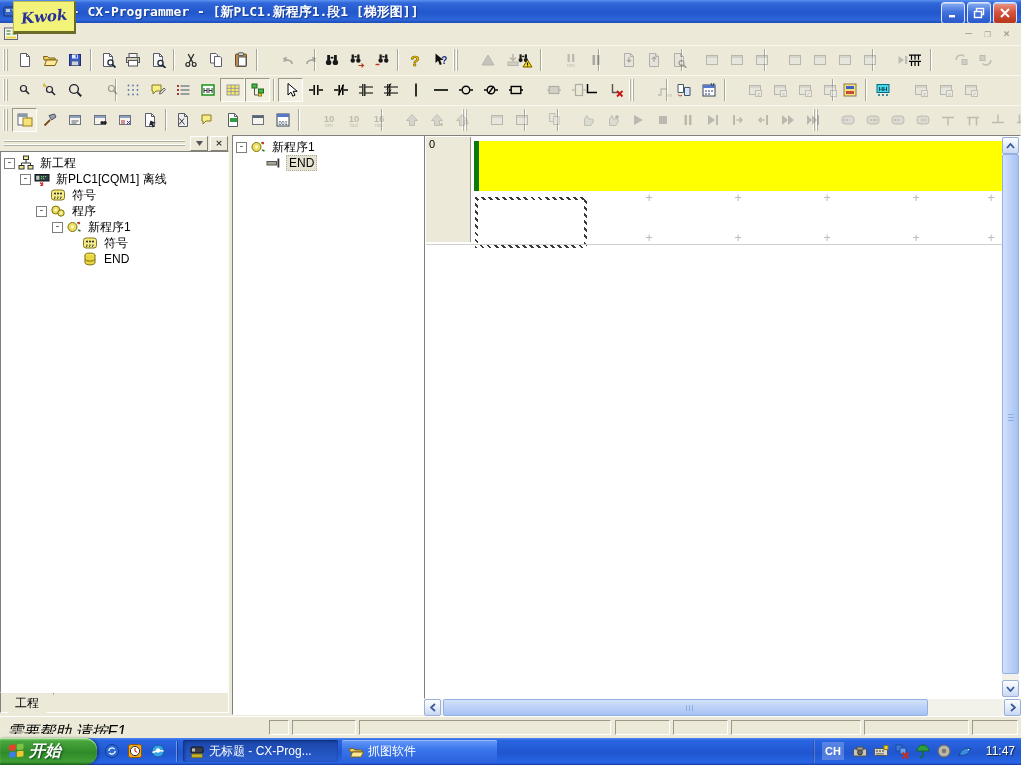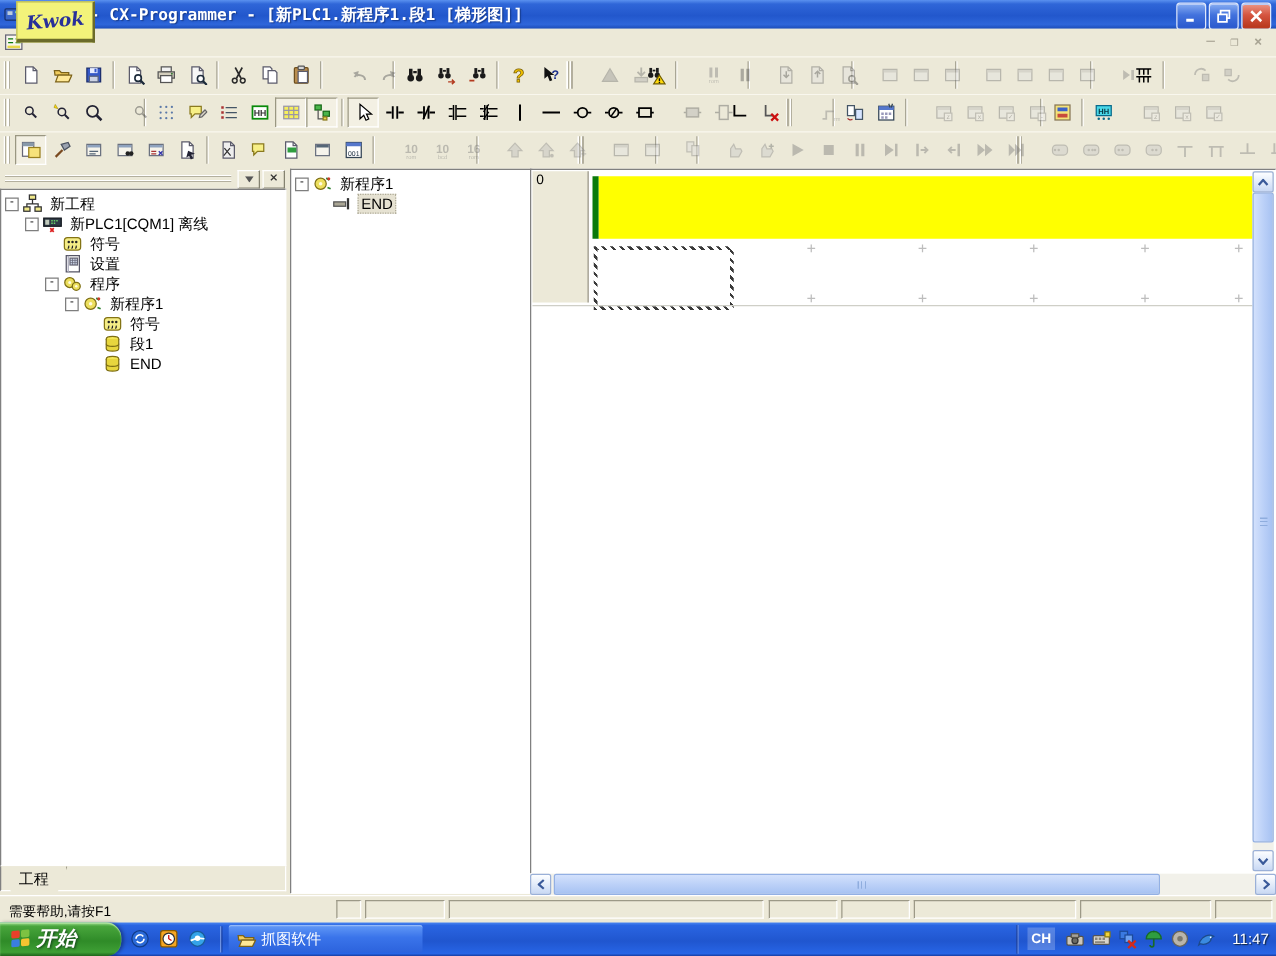--- a/index.html
+++ b/index.html
@@ -88,21 +88,21 @@
   .hsb{position:absolute;left:0;right:0;bottom:0;height:17px;background:#f2f1ea;}
   .hbtn{position:absolute;top:0;width:17px;height:17px;box-sizing:border-box;border:1px solid #9ab0d8;border-radius:2px;
     background:linear-gradient(180deg,#fdfeff 0%,#e3ecfa 50%,#c8d8f4 100%);display:flex;align-items:center;justify-content:center;}
   .hthumb{position:absolute;left:19px;top:0;width:485px;height:17px;box-sizing:border-box;border:1px solid #93b0e4;border-radius:2px;
     background:linear-gradient(180deg,#d3e1fc 0%,#bcd1f8 50%,#a7c2f2 100%);}
   .hthumb:after{content:"";position:absolute;top:5px;left:50%;width:8px;height:6px;
     background:repeating-linear-gradient(90deg,#8fadde 0 1px,transparent 1px 3px);}
   
   .status{position:absolute;top:716px;left:0;right:0;height:22px;background:#ece9d8;border-top:1px solid #fff;}
   .pane{position:absolute;top:3px;height:15px;border:1px solid;border-color:#9c9987 #fff #fff #9c9987;
-    font-size:11px;padding:1px 4px 0 4px;box-sizing:border-box;white-space:nowrap;overflow:hidden;}
+    font-size:16px;padding:1px 4px 0 4px;box-sizing:border-box;white-space:nowrap;overflow:hidden;font-style:italic;}
   
   .taskbar{position:absolute;top:738px;left:0;right:0;height:27px;
     background:linear-gradient(180deg,#4b86f0 0%,#2a65e2 9%,#2056cf 55%,#2765e6 92%,#16399b 100%);}
   .start{position:absolute;left:0;top:0;width:97px;height:27px;border-radius:0 12px 12px 0;cursor:pointer;
     background:linear-gradient(180deg,#8cd47e 0%,#48a53c 12%,#2f8b28 55%,#3f9f35 88%,#1b5f19 100%);
     box-shadow:inset 0 1px 1px #b8e8a8,2px 0 3px rgba(0,0,20,.35);display:flex;align-items:center;}
   .slogo{width:17px;height:17px;margin-left:8px;flex:none;}
   .slabel{color:#fff;font-weight:bold;font-style:italic;font-size:16px;margin-left:4px;text-shadow:1px 1px 2px #14441a;}
   .ql{position:absolute;left:104px;top:5px;display:flex;gap:7px;}
   .qli{width:16px;height:16px;}
@@ -1224,33 +1224,20 @@
                   <circle cx="5" cy="6.5" r="1"></circle>
                   <circle cx="8" cy="6.5" r="1"></circle>
                   <circle cx="11" cy="6.5" r="1"></circle>
                 </g>
                 <g stroke="#222" fill="none">
                   <path d="M5 9.5q.3 1.8-.8 2.3M8 9.5q.3 1.8-.8 2.3M11 9.5q.3 1.8-.8 2.3"></path>
                 </g>
               </svg>
             </span>
             <span class="tlabel">符号</span>
-          </div>
-          <div class="trow">
-            <span class="tsp" style="width: 32px;"></span>
-            <span class="expsp"></span>
-            <span class="ticon">
-              <svg viewBox="0 0 16 16" width="16" height="16">
-                <rect x="3" y="1.5" width="10.5" height="13" fill="#fff" stroke="#556"></rect>
-                <path d="M4.6 1.5v13" stroke="#aab"></path>
-                <rect x="6" y="3.5" width="6" height="5.5" fill="#ccd6e8" stroke="#667"></rect>
-                <path d="M6 5.3h6M6 7.1h6M8 3.5v5.5M10 3.5v5.5" stroke="#667" stroke-width=".6"></path>
-              </svg>
-            </span>
-            <span class="tlabel">设置</span>
           </div>
           <div class="trow">
             <span class="tsp" style="width: 32px;"></span>
             <span class="exp">-</span>
             <span class="ticon">
               <svg viewBox="0 0 16 16" width="16" height="16">
                 <circle cx="5.8" cy="7" r="4" fill="#ecdf5e" stroke="#7e6f14"></circle>
                 <circle cx="11" cy="10" r="3.2" fill="#ecdf5e" stroke="#7e6f14"></circle>
                 <circle cx="5.8" cy="7" r="1.2" fill="#fffbe0"></circle>
                 <circle cx="11" cy="10" r="1" fill="#fffbe0"></circle>
@@ -1292,32 +1279,20 @@
           <div class="trow">
             <span class="tsp" style="width: 64px;"></span>
             <span class="expsp"></span>
             <span class="ticon">
               <svg viewBox="0 0 16 16" width="16" height="16">
                 <ellipse cx="8" cy="4.2" rx="5" ry="2.1" fill="#f3e654" stroke="#7e6f14"></ellipse>
                 <path d="M3 4.2v7.6c0 1.2 2.2 2.1 5 2.1s5-.9 5-2.1V4.2" fill="#e7d63e" stroke="#7e6f14"></path>
                 <path d="M3 8c0 1.2 2.2 2.1 5 2.1S13 9.2 13 8" fill="none" stroke="#7e6f14"></path>
               </svg>
             </span>
-            <span class="tlabel">段1</span>
-          </div>
-          <div class="trow">
-            <span class="tsp" style="width: 64px;"></span>
-            <span class="expsp"></span>
-            <span class="ticon">
-              <svg viewBox="0 0 16 16" width="16" height="16">
-                <ellipse cx="8" cy="4.2" rx="5" ry="2.1" fill="#f3e654" stroke="#7e6f14"></ellipse>
-                <path d="M3 4.2v7.6c0 1.2 2.2 2.1 5 2.1s5-.9 5-2.1V4.2" fill="#e7d63e" stroke="#7e6f14"></path>
-                <path d="M3 8c0 1.2 2.2 2.1 5 2.1S13 9.2 13 8" fill="none" stroke="#7e6f14"></path>
-              </svg>
-            </span>
             <span class="tlabel">END</span>
           </div>
         </div>
       <div class="tabrow">
         <span class="tab">工程</span>
       </div>
     </div>
 
     <div class="mpanel" id="stree">
         <div class="trow">
@@ -1445,20 +1420,31 @@
         <span class="qli">
           <svg viewBox="0 0 16 16" width="16" height="16">
             <circle cx="8" cy="8" r="6" fill="#35a3e8" stroke="#1a5c9a"></circle>
             <path d="M2.5 9.5c3-1.5 8-2 11-1.5" stroke="#fff" stroke-width="1.4" fill="none"></path>
             <circle cx="8" cy="7.5" r="2.2" fill="#fff"></circle>
           </svg>
         </span>
       </div>
     <div class="qdiv"></div>
     <div id="tasks">
+        <div class="task active">
+          <span class="ig">
+            <svg viewBox="0 0 16 16" width="16" height="16">
+              <rect x="2" y="3" width="12" height="6" rx="1" fill="#3a3f4a" stroke="#14161c"></rect>
+              <rect x="3" y="4.5" width="3" height="3" fill="#b8c2b4"></rect>
+              <rect x="3" y="10" width="10" height="3.5" fill="#f2e23a" stroke="#8a7a10"></rect>
+              <path d="M4 10.8h8M4 12.2h8" stroke="#8a7a10" stroke-width=".7"></path>
+            </svg>
+          </span>
+          <span>无标题 - CX-Prog...</span>
+        </div>
         <div class="task normal">
           <span class="ig">
             <svg viewBox="0 0 16 16" width="16" height="16">
               <path d="M1.5 4.5h4l1.5 1.5h7v2h-12z" fill="#f1cd5e" stroke="#7c6218"></path>
               <path d="M2.5 13l2-5h11l-2.5 5z" fill="#ffe896" stroke="#7c6218"></path>
             </svg>
           </span>
           <span>抓图软件</span>
         </div>
       </div>

